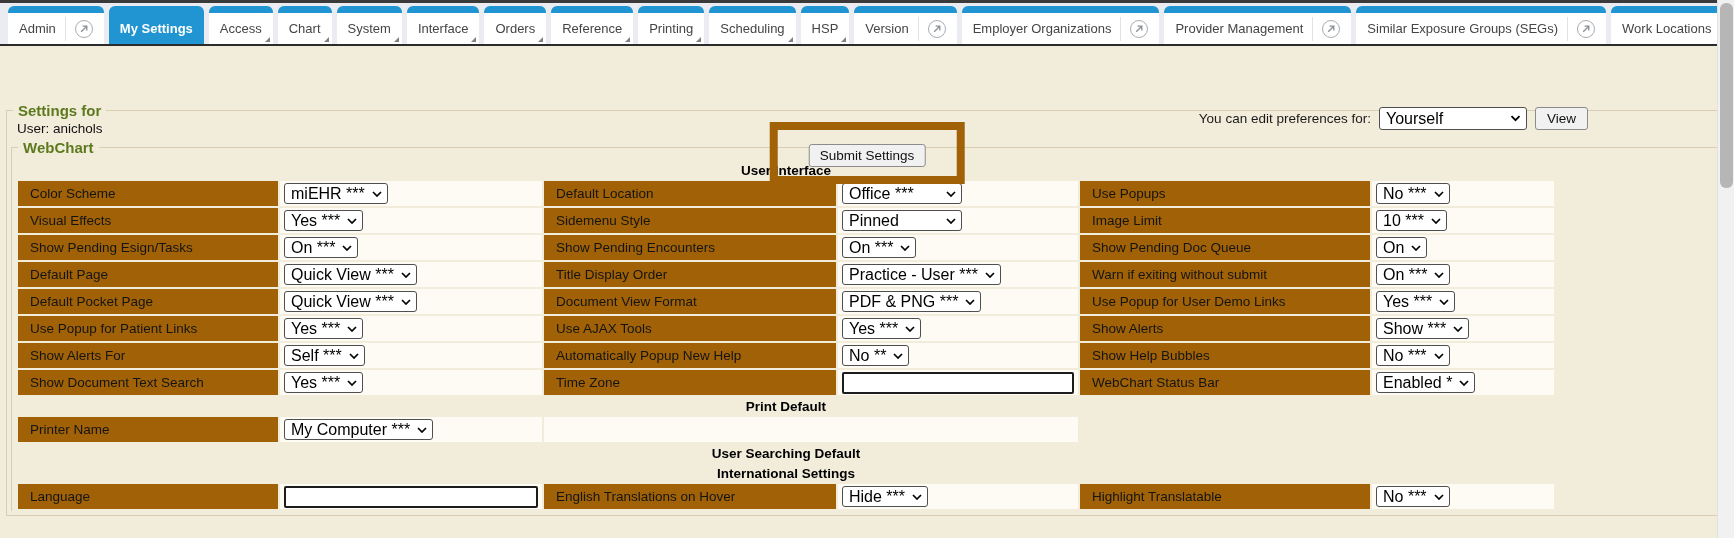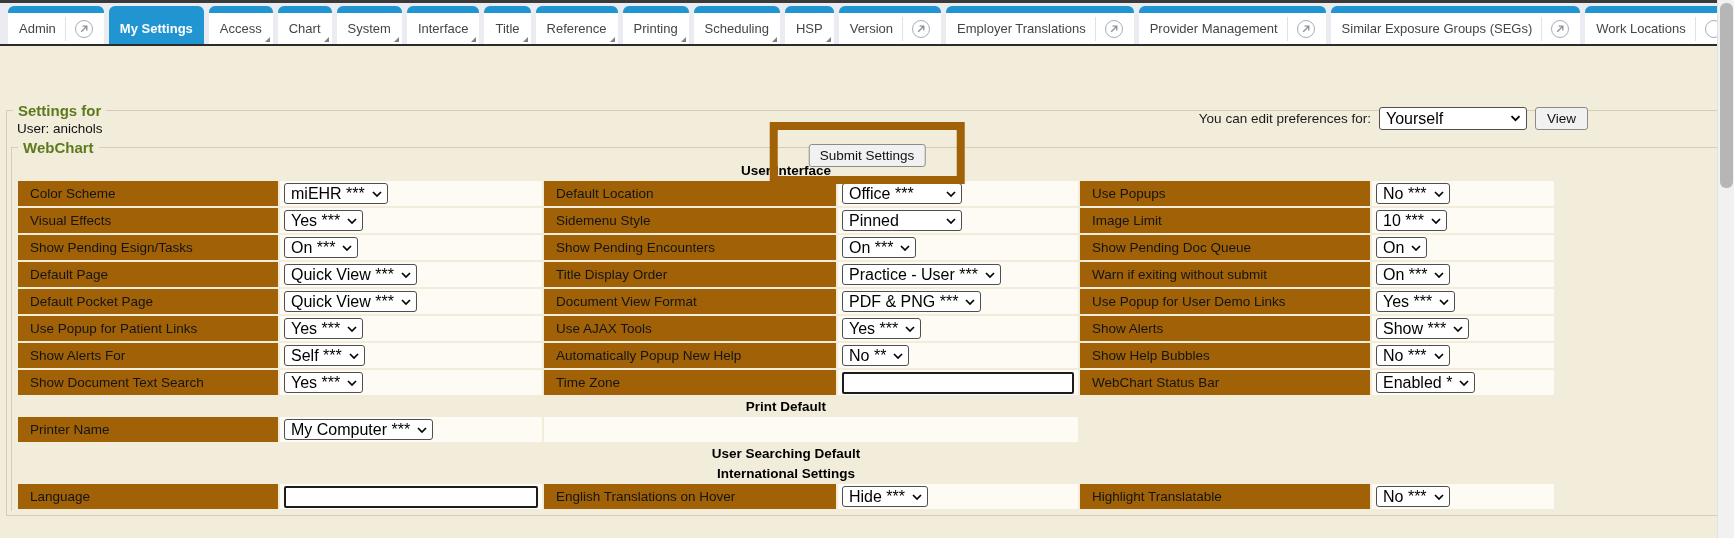--- a/index.html
+++ b/index.html
@@ -135,21 +135,21 @@
     </div>
     <div class="tab">
       <span class="tab-label">System</span>
       <span class="corner"></span>
     </div>
     <div class="tab">
       <span class="tab-label">Interface</span>
       <span class="corner"></span>
     </div>
     <div class="tab">
-      <span class="tab-label">Title</span>
+      <span class="tab-label">Orders</span>
       <span class="corner"></span>
     </div>
     <div class="tab">
       <span class="tab-label">Reference</span>
       <span class="corner"></span>
     </div>
     <div class="tab">
       <span class="tab-label">Printing</span>
       <span class="corner"></span>
     </div>
@@ -165,21 +165,21 @@
       <span class="tab-label">Version</span>
       <span class="ext-wrap">
         <span class="ext-icon">
           <svg width="10" height="10" viewBox="0 0 10 10">
             <path d="M2.2 7.8L7.8 2.2M3.6 2.2h4.2v4.2" stroke="#8a9096" stroke-width="1.3" fill="none"></path>
           </svg>
         </span>
       </span>
     </div>
     <div class="tab">
-      <span class="tab-label">Employer Translations</span>
+      <span class="tab-label">Employer Organizations</span>
       <span class="ext-wrap">
         <span class="ext-icon">
           <svg width="10" height="10" viewBox="0 0 10 10">
             <path d="M2.2 7.8L7.8 2.2M3.6 2.2h4.2v4.2" stroke="#8a9096" stroke-width="1.3" fill="none"></path>
           </svg>
         </span>
       </span>
     </div>
     <div class="tab">
       <span class="tab-label">Provider Management</span>

